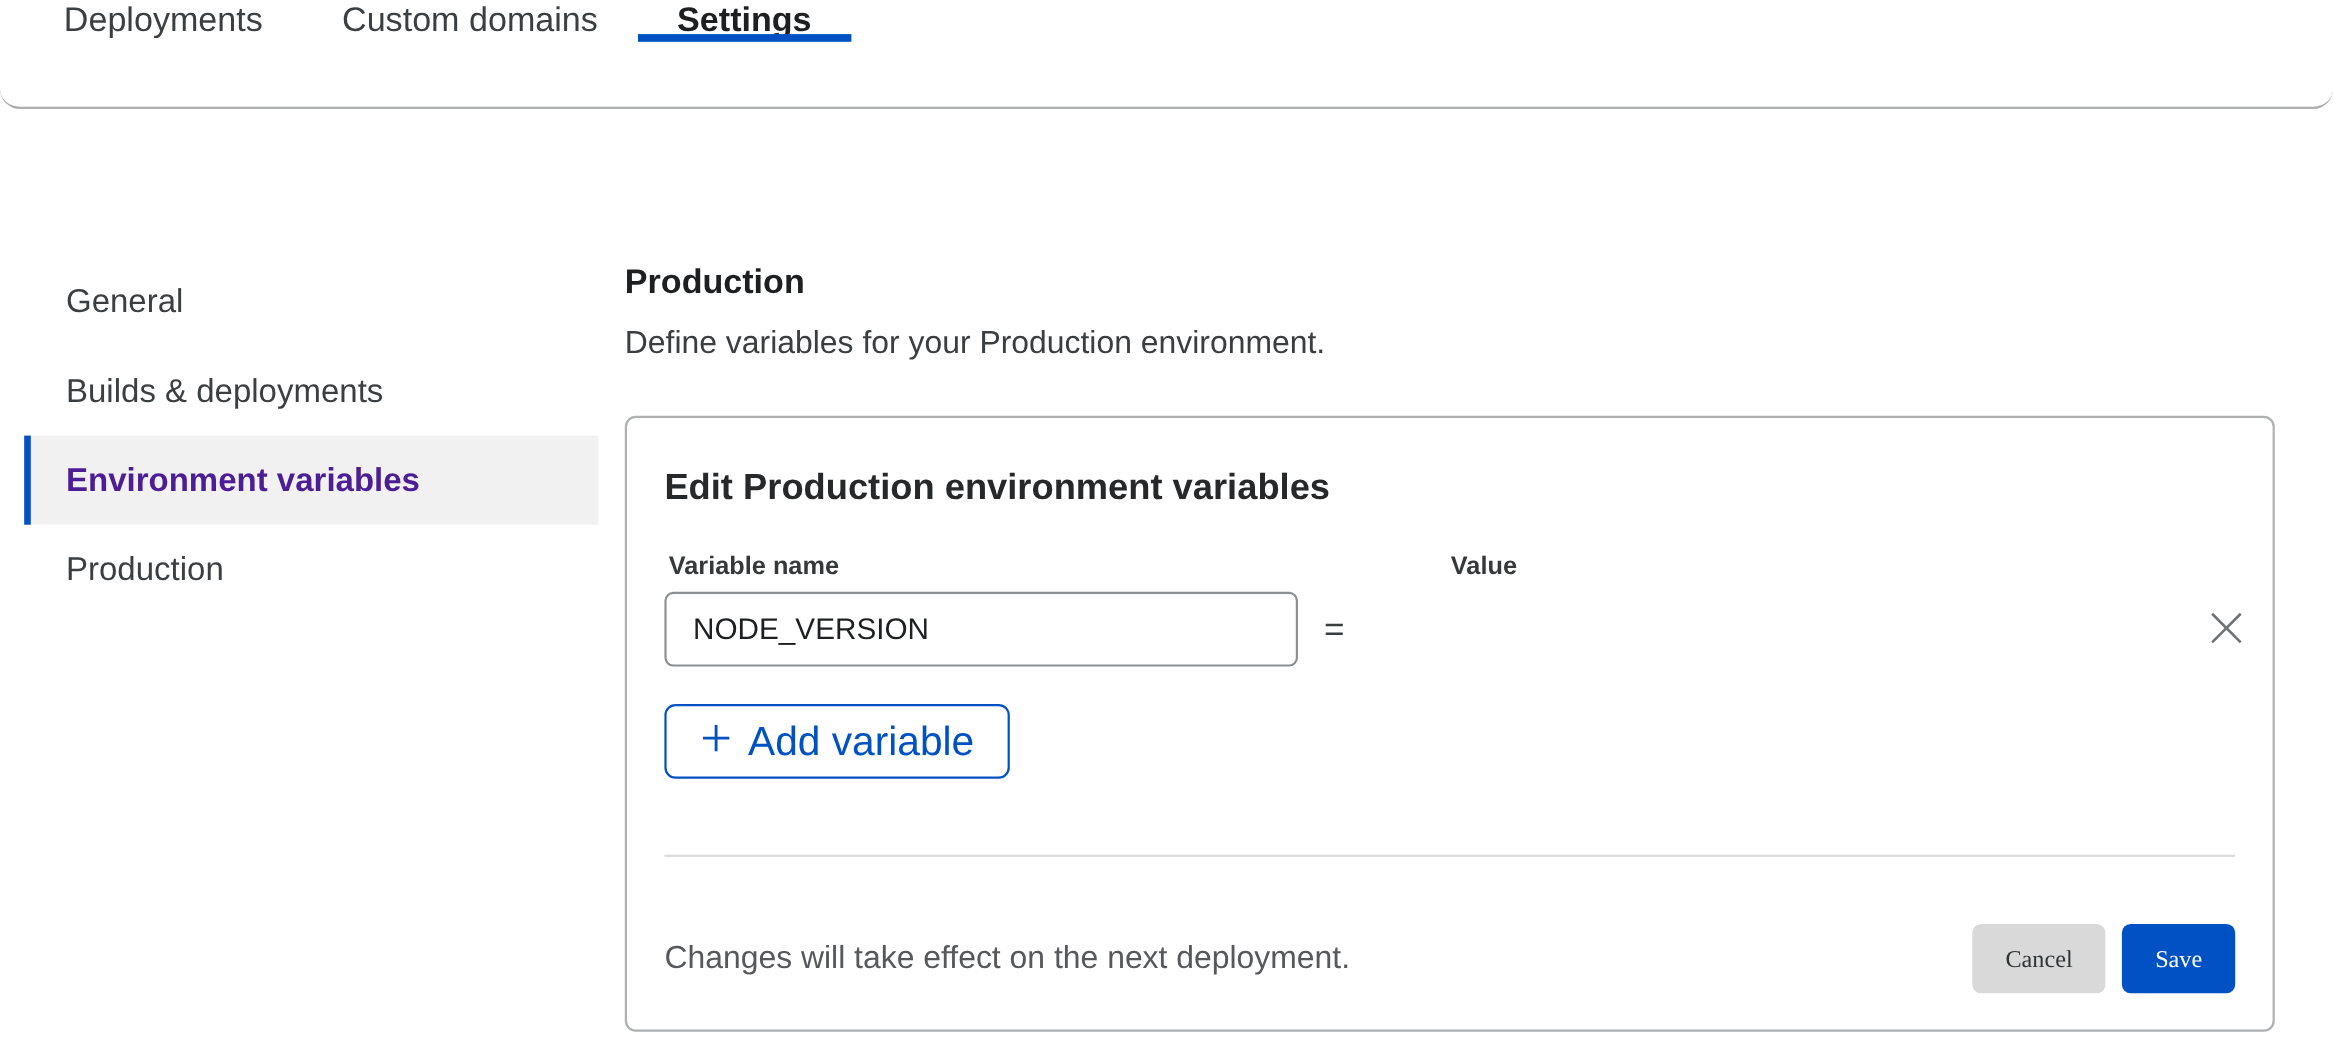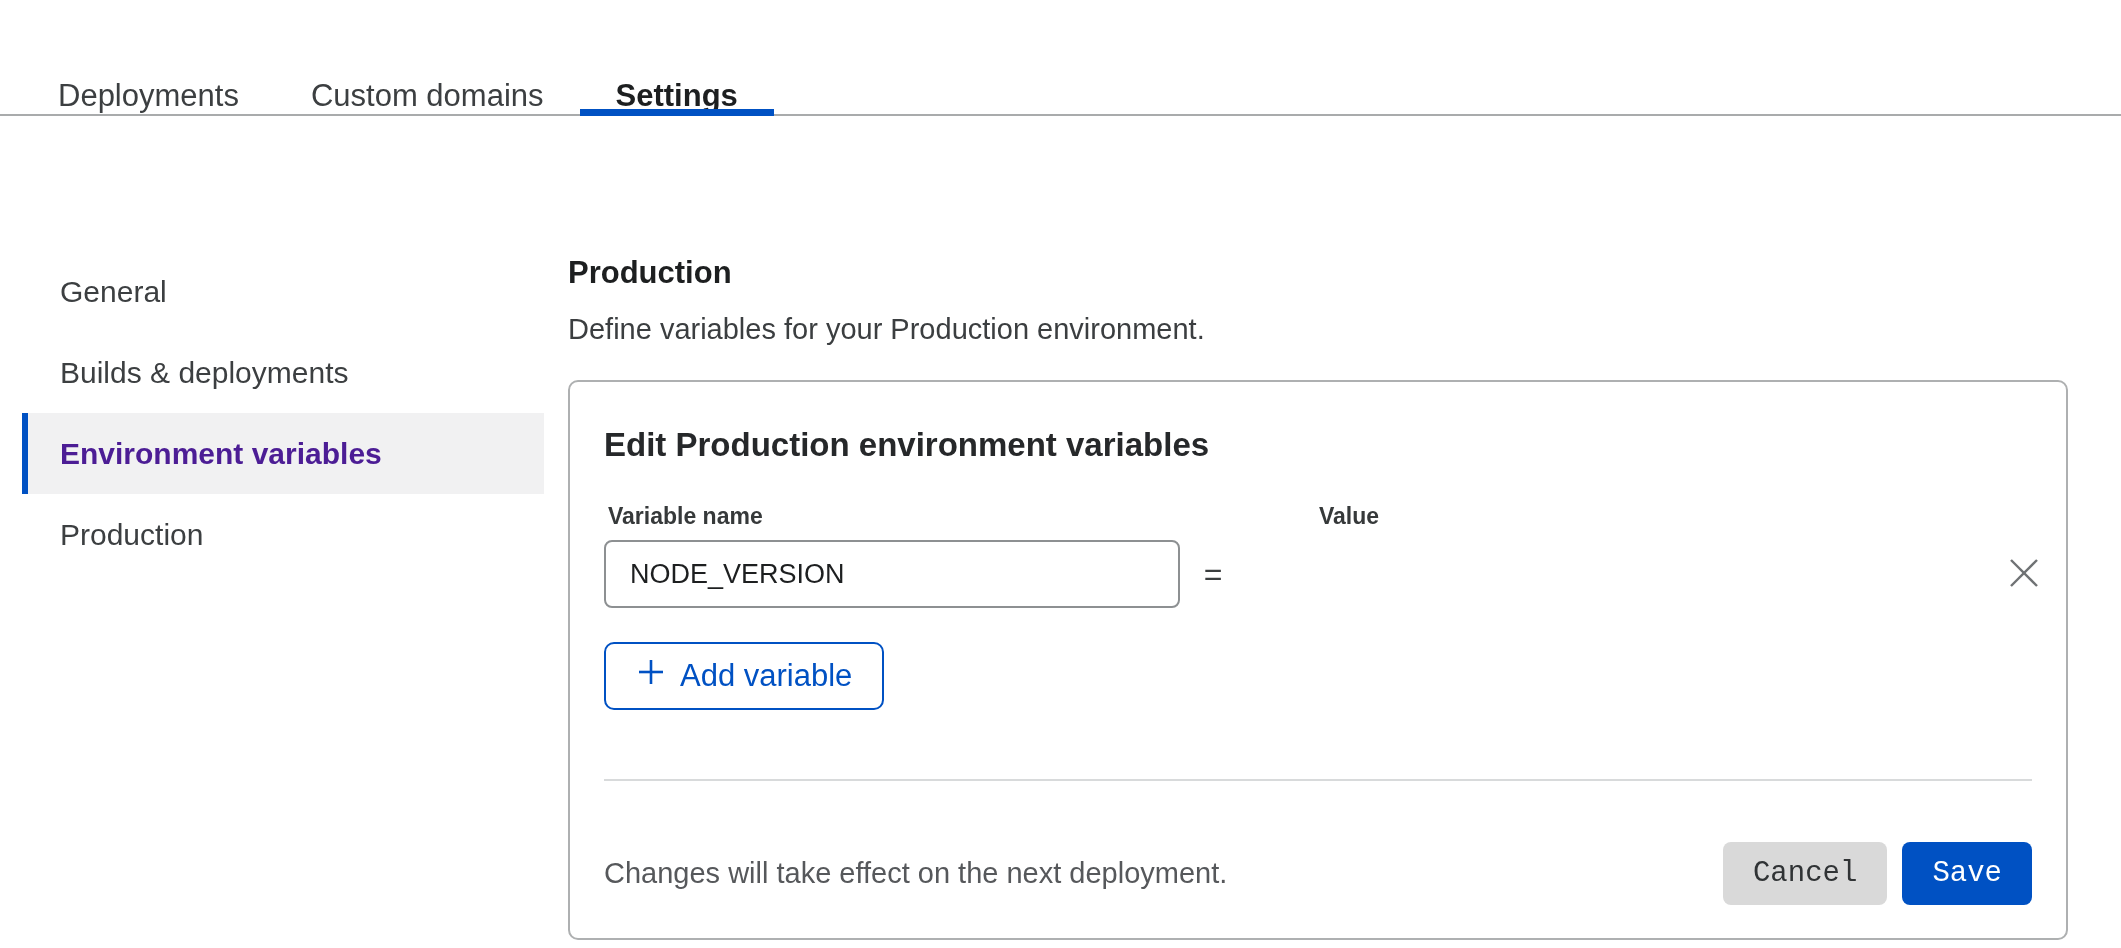--- a/index.html
+++ b/index.html
@@ -1,21 +1,21 @@
 <!DOCTYPE html>
 <html><head>
 <meta charset="utf-8">
 <style>
   * { margin:0; padding:0; box-sizing:border-box; }
   html,body { width:2121px; height:948px; background:#ffffff; overflow:hidden;
               font-family:"Liberation Sans", sans-serif; }
 
   
-  .tabbar { height:116px; border-bottom:2px solid #a9abac; display:flex;
-            align-items:flex-end; padding-left:22px; }
+  .tabbar { height:99px; border-bottom:2px solid #a9abac; display:flex;
+            align-items:flex-start; padding-left:22px;border-radius:18px; }
   .tab { display:flex; align-items:center; padding:0 36px; font-size:31px;
          color:#3c3f41; position:relative; cursor:pointer; }
   .tab.active { color:#1d1f20; font-weight:700; }
   .tab.active::after { content:""; position:absolute; left:0; right:0; bottom:-2px;
                        height:7px; background:#0051c3; }
 
   
   .content { display:flex; padding-top:135px; align-items:flex-start; }
 
   
@@ -24,21 +24,21 @@
                font-size:30px; color:#3c3f41; position:relative; cursor:pointer; }
   .side-item.active { background:#f1f1f2; font-weight:700; color:#4c1d95; }
   .side-item.active::before { content:""; position:absolute; left:0; top:0; bottom:0;
                               width:6px; background:#0051c3; }
 
   
   .main { margin-left:24px; width:1500px; }
   .section-heading { font-size:31px; font-weight:700; color:#1d1f20; line-height:44px; }
   .section-desc { font-size:29px; color:#3b3e40; line-height:40px; margin-top:14px; }
 
-  .card { margin-top:31px; width:1500px; border:2px solid #aeb0b1; border-radius:10px;
+  .card { margin-top:46px; width:1500px; border:2px solid #aeb0b1; border-radius:10px;
           background:#fff; padding:40px 34px 33px 34px; }
   .card-title { font-size:33px; font-weight:700; color:#26282a; line-height:46px; }
 
   .labels-row { display:flex; margin-top:32px;gap:36px; }
   .field-label { font-size:23px; font-weight:700; color:#36393a; line-height:32px; }
   .label-name { width:576px; padding-left:4px; }
   .label-eq-spacer { width:66px; }
   .label-value { width:729px; padding-left:8px; }
 
   .inputs-row { display:flex; margin-top:8px; align-items:center; }
@@ -48,30 +48,30 @@
   .input-name { width:576px; }
   .equals-cell { width:66px; text-align:center; font-size:32px; font-weight:500;
                  color:#3a3d3e; }
   .input-value { width:729px; }
   .remove-btn { margin-left:auto; margin-right:-14px; width:44px; height:44px;
                 display:flex; align-items:center; justify-content:center;
                 background:none; border:none; cursor:pointer; }
 
   .add-btn { margin-top:34px; height:68px; display:inline-flex; align-items:center;
              gap:14px; padding:0 30px; border:2px solid #0051c3; border-radius:10px;
-             background:#fff; color:#0051c3; font-size:31px;
+             background:#fff; color:#0051c3; font-size:37px;
              font-family:"Liberation Sans", sans-serif; cursor:pointer; }
 
   .divider { margin-top:69px; height:2px; background:#d8dadb; border:none; }
 
   .card-footer { margin-top:61px; display:flex; align-items:center; }
   .footer-note { font-size:29px; color:#56585b; }
   .footer-actions { margin-left:auto; display:flex; gap:15px; }
-  .btn { height:63px; border:none; border-radius:8px; font-size:29px;
-         font-family:Liberation Mono, monospace; padding:0 30px; cursor:pointer; }
+  .btn { height:63px; border:none; border-radius:8px; font-size:22px;
+         font-family:Liberation Serif, serif; padding:0 30px; cursor:pointer; }
   .btn-cancel { background:#d9d9d9; color:#303335; }
   .btn-save { background:#0051c3; color:#ffffff; }
 </style>
 </head>
 <body>
 
 <div class="tabbar">
   <div class="tab">Deployments</div>
   <div class="tab">Custom domains</div>
   <div class="tab active">Settings</div>

